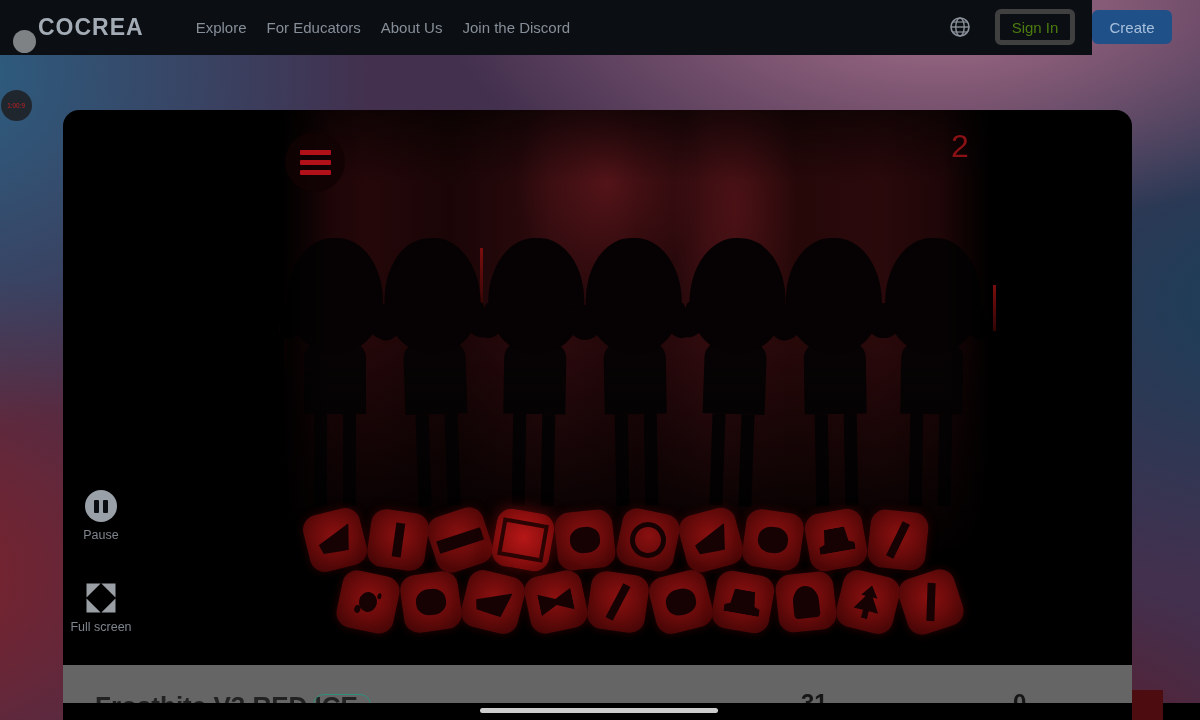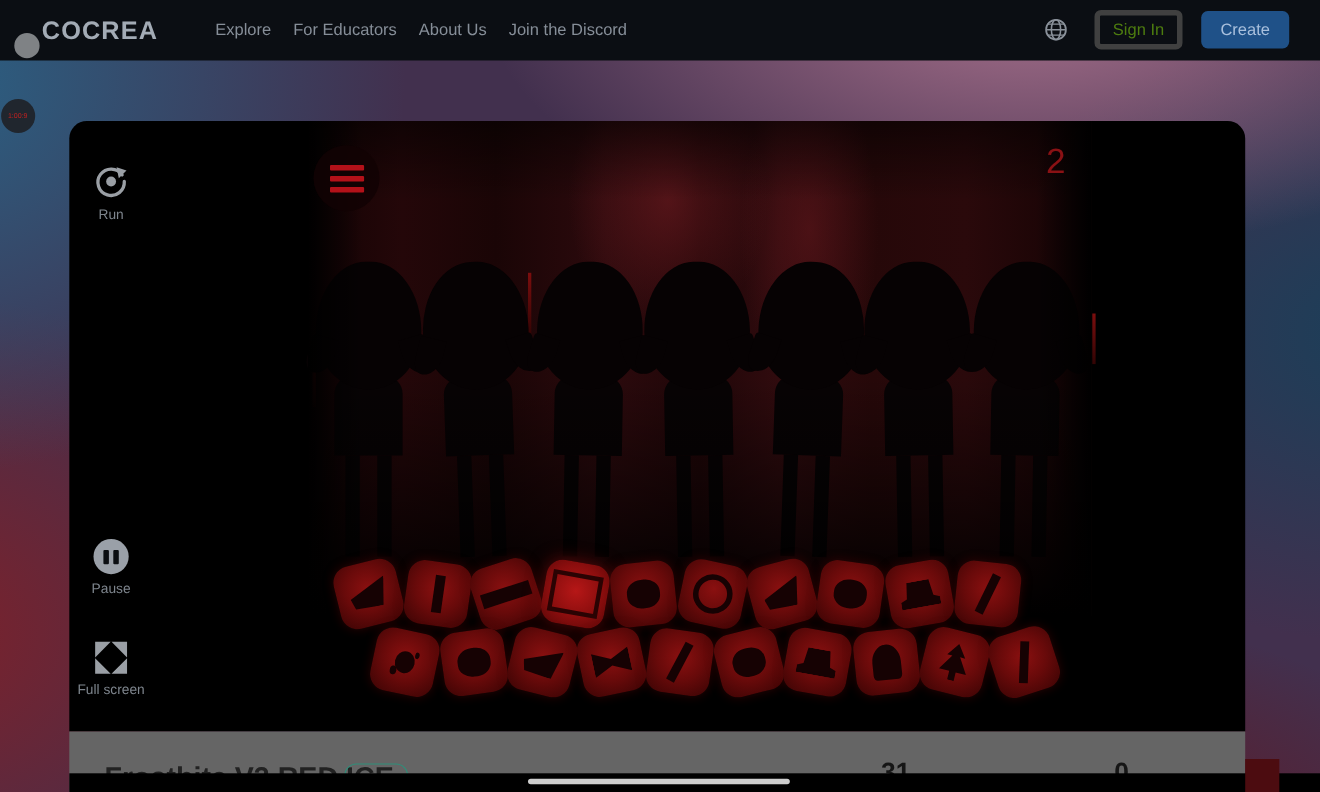--- a/index.html
+++ b/index.html
@@ -7,21 +7,21 @@
     font-family:"Liberation Sans", sans-serif;
     background-color:#42304e;
     background-image:
       radial-gradient(900px 420px at 78% 0%, #a8718c, transparent 55%),
       radial-gradient(760px 620px at -6% 10%, #2a6285, transparent 58%),
       radial-gradient(820px 520px at 108% 42%, #17405a, transparent 55%),
       radial-gradient(700px 520px at -8% 80%, #802028, transparent 60%),
       radial-gradient(900px 420px at 72% 108%, #6a1218, transparent 55%);
   }
   
-  .navbar{position:absolute;left:0;top:0;width:1200px;height:55px;background:#0b0e13;display:flex;align-items:center;z-index:30;}
+  .navbar{position:absolute;left:0;top:0;width:1092px;height:55px;background:#0b0e13;display:flex;align-items:center;z-index:30;}
   .logo{margin-left:38px;font-size:23px;font-weight:bold;color:#a3abb5;letter-spacing:1px;cursor:pointer;}
   .nav-links{display:flex;margin-left:52px;gap:20px;}
   .nav-links a{color:#868e98;font-size:15px;text-decoration:none;cursor:pointer;}
   .search-pill{position:absolute;left:668px;top:10px;width:262px;height:34px;background:#14181f;border-radius:8px;display:flex;align-items:center;padding:0 10px;box-sizing:border-box;}
   .search-pill svg{flex:0 0 auto;}
   .search-pill input{flex:1;margin-left:8px;background:transparent;border:none;outline:none;color:#8a929c;font-size:14px;font-family:"Liberation Sans",sans-serif;}
   .search-pill input::placeholder{color:#5f6771;}
   .globe-btn{position:absolute;left:948px;top:15px;width:24px;height:24px;cursor:pointer;}
   .signin-btn{position:absolute;left:995px;top:9px;width:80px;height:36px;border:5px solid #404040;border-radius:6px;background:transparent;color:#4d7c0f;font-size:15px;display:flex;align-items:center;justify-content:center;cursor:pointer;box-sizing:border-box;}
   .create-btn{position:absolute;left:1092px;top:10px;width:80px;height:34px;border-radius:6px;background:#1f5188;color:#a9c0dd;font-size:15px;display:flex;align-items:center;justify-content:center;cursor:pointer;}
@@ -188,28 +188,20 @@
 
     <div class="scene-fade"></div>
 
     <div class="hamburger">
         <i></i>
         <i></i>
         <i></i>
       </div>
     <div class="counter2">2</div>
 
-    <div class="hud hud-run">
-      <svg width="34" height="34" viewBox="0 0 34 34">
-        <path d="M27 11 A12 12 0 1 0 29 17" fill="none" stroke="#9a9fa5" stroke-width="3" stroke-linecap="round"></path>
-        <polygon points="22,4 31,7 24,14" fill="#9a9fa5"></polygon>
-        <circle cx="17" cy="17" r="4.5" fill="#9a9fa5"></circle>
-      </svg>
-      <div class="lbl">Run</div>
-    </div>
 
     <div class="hud hud-pause">
       <div class="pause-circle">
           <i></i>
           <i></i>
         </div>
       <div class="lbl">Pause</div>
     </div>
 
     <div class="hud hud-full">

